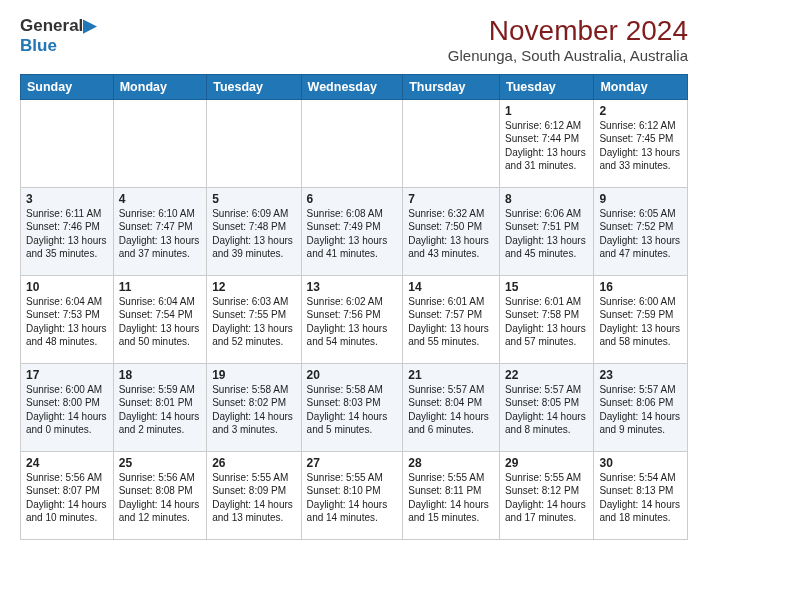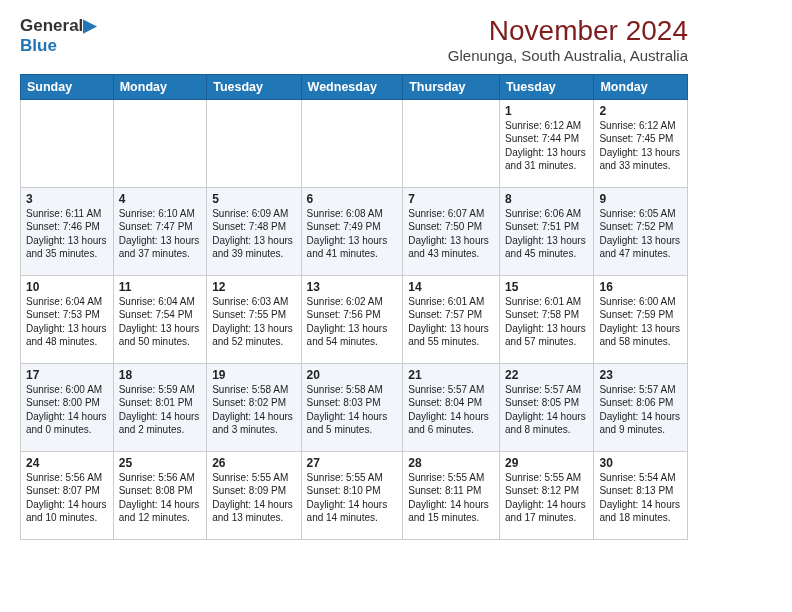--- a/index.html
+++ b/index.html
@@ -167,21 +167,21 @@
           </td>
           <td>
             <span class="day-num">6</span>
             <div class="day-info" style="white-space: pre-line;">Sunrise: 6:08 AM
 Sunset: 7:49 PM
 Daylight: 13 hours
 and 41 minutes.</div>
           </td>
           <td>
             <span class="day-num">7</span>
-            <div class="day-info" style="white-space: pre-line;">Sunrise: 6:07 AM
+            <div class="day-info" style="white-space: pre-line;">Sunrise: 6:32 AM
 Sunset: 7:50 PM
 Daylight: 13 hours
 and 43 minutes.</div>
           </td>
           <td>
             <span class="day-num">8</span>
             <div class="day-info" style="white-space: pre-line;">Sunrise: 6:06 AM
 Sunset: 7:51 PM
 Daylight: 13 hours
 and 45 minutes.</div>

